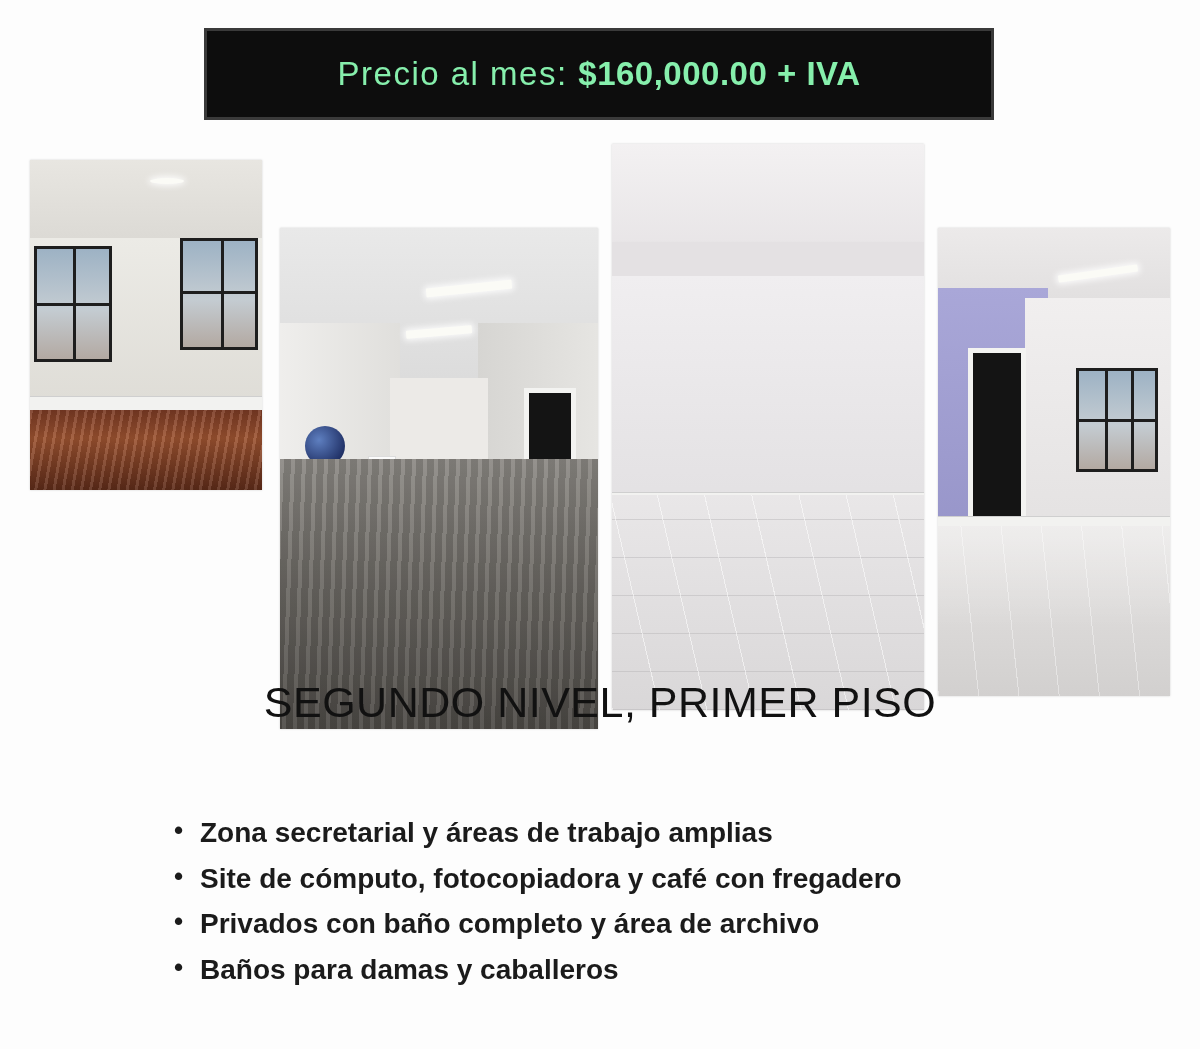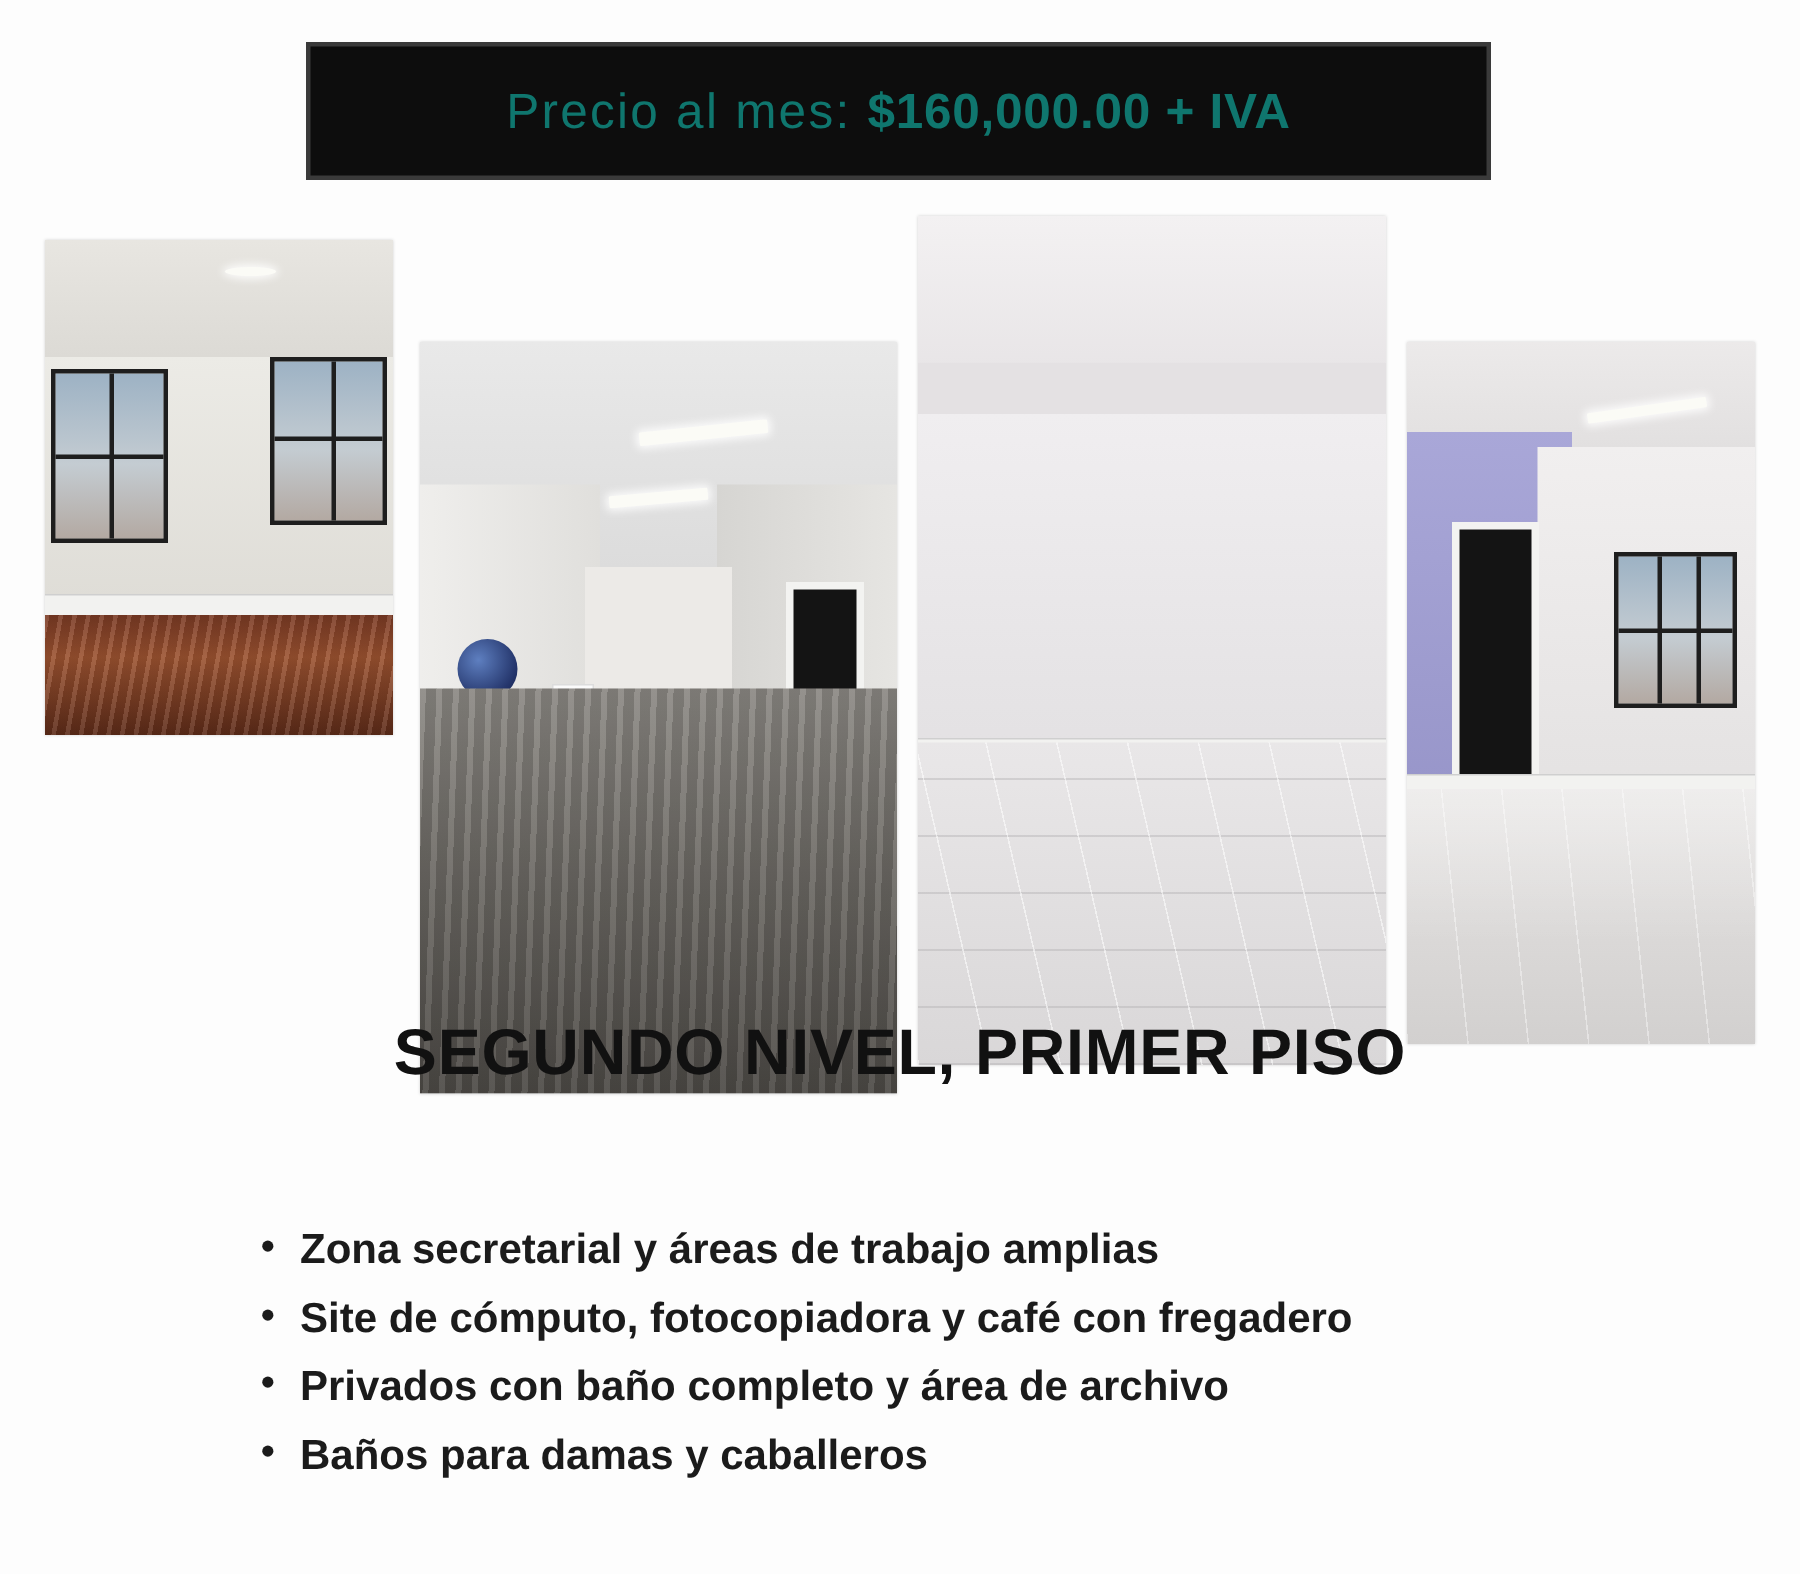--- a/index.html
+++ b/index.html
@@ -24,21 +24,21 @@
     width: 790px;
     height: 92px;
     background: #0d0d0d;
     border: 3px solid #3a3a3a;
     box-sizing: border-box;
     display: flex;
     align-items: center;
     justify-content: center;
   }
   .price-text {
-    color: #0f766e;
+    color: #86efac;
     font-size: 33px;
     letter-spacing: 1.5px;
     white-space: nowrap;
     font-weight: 400;
   }
   .price-text .amount {
     font-weight: 700;
     letter-spacing: 0.5px;
   }
 
@@ -183,21 +183,21 @@
   }
 
   
   .section-title {
     position: absolute;
     left: 0;
     top: 678px;
     width: 1200px;
     text-align: center;
     font-size: 43px;
-    font-weight: 700;
+    font-weight: 400;
     letter-spacing: 0.5px;
     color: #111111;
   }
 
   
   .features {
     position: absolute;
     left: 140px;
     top: 810px;
     margin: 0;

